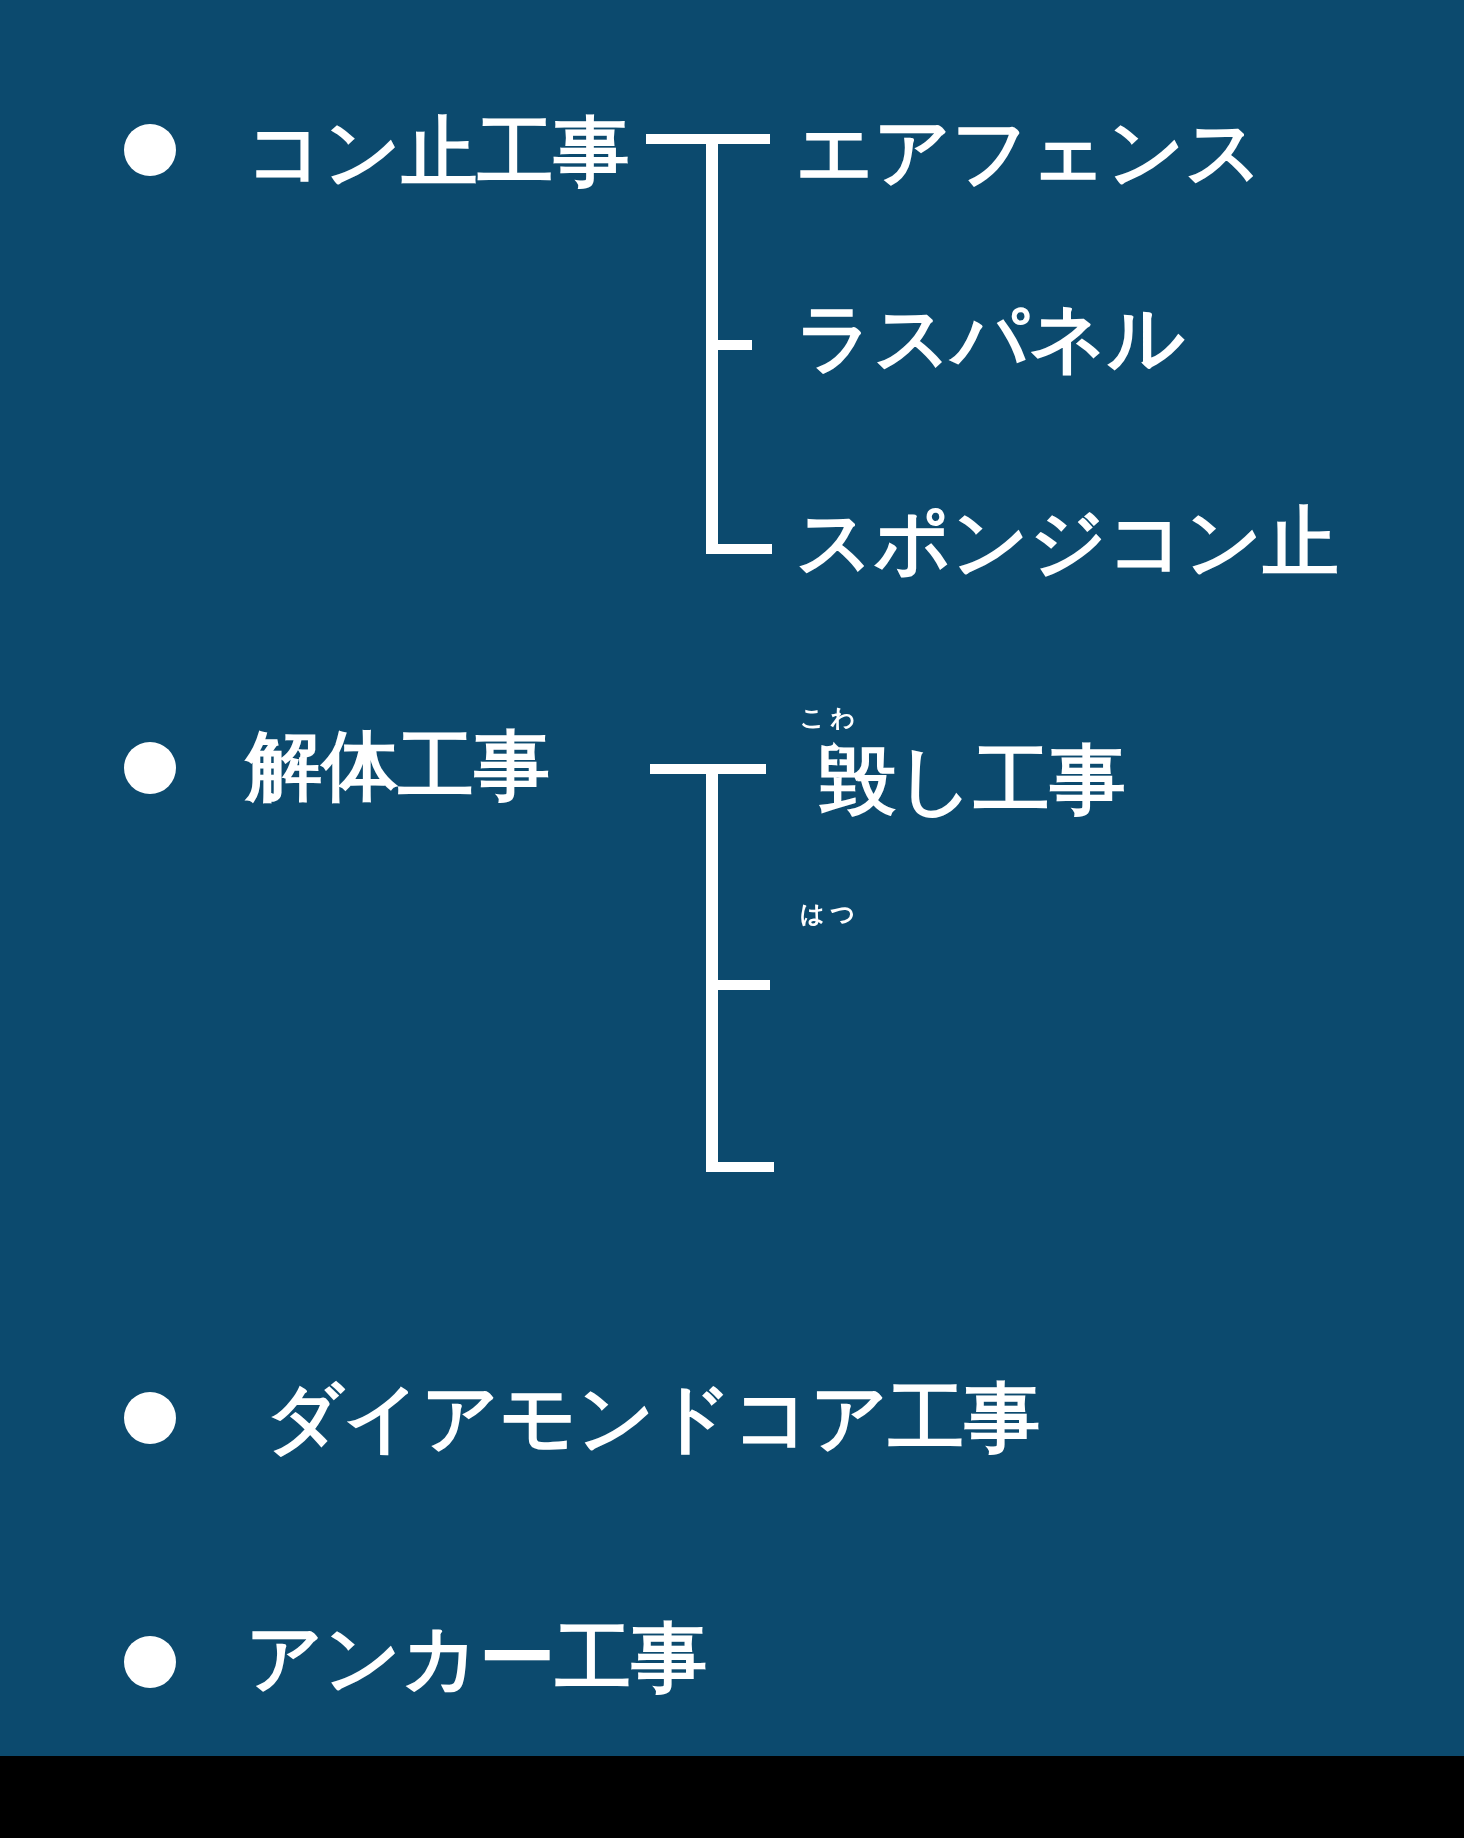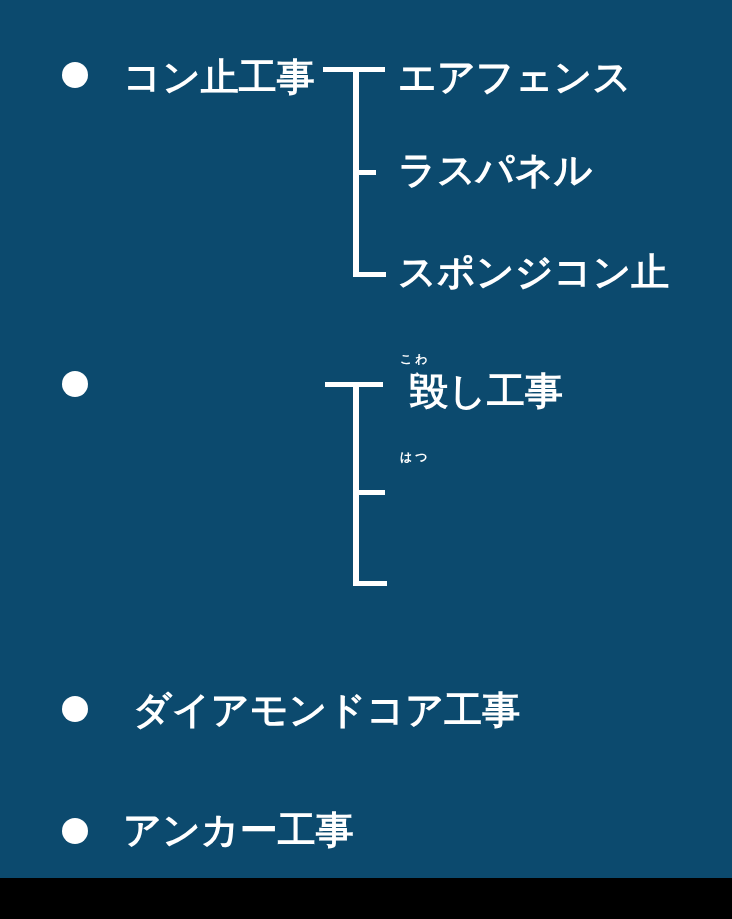--- a/index.html
+++ b/index.html
@@ -62,20 +62,21 @@
   <div class="hline" style="left:323px; top:67px; width:62px;"></div>
   <div class="vline" style="left:353px; top:67px; height:210px;"></div>
   <div class="hline" style="left:357px; top:170px; width:19px;"></div>
   <div class="hline" style="left:357px; top:272px; width:29px;"></div>
 
   <div class="label" style="left:398px; top:57px;">エアフェンス</div>
   <div class="label" style="left:398px; top:150px;">ラスパネル</div>
   <div class="label" style="left:398px; top:252px;">スポンジコン止</div>
 
   <div class="bullet" style="left:62px; top:371px;"></div>
+  <div class="label" style="left:123px; top:364px;">解体工事</div>
 
   <div class="hline" style="left:325px; top:382px; width:58px;"></div>
   <div class="vline" style="left:353px; top:382px; height:204px;"></div>
   <div class="hline" style="left:357px; top:490px; width:28px;"></div>
   <div class="hline" style="left:357px; top:581px; width:30px;"></div>
 
   <div class="furigana" style="left:400px; top:351px;">こわ</div>
   <div class="label" style="left:410px; top:371px;">毀し工事</div>
 
   <div class="furigana" style="left:400px; top:449px;">はつ</div>

